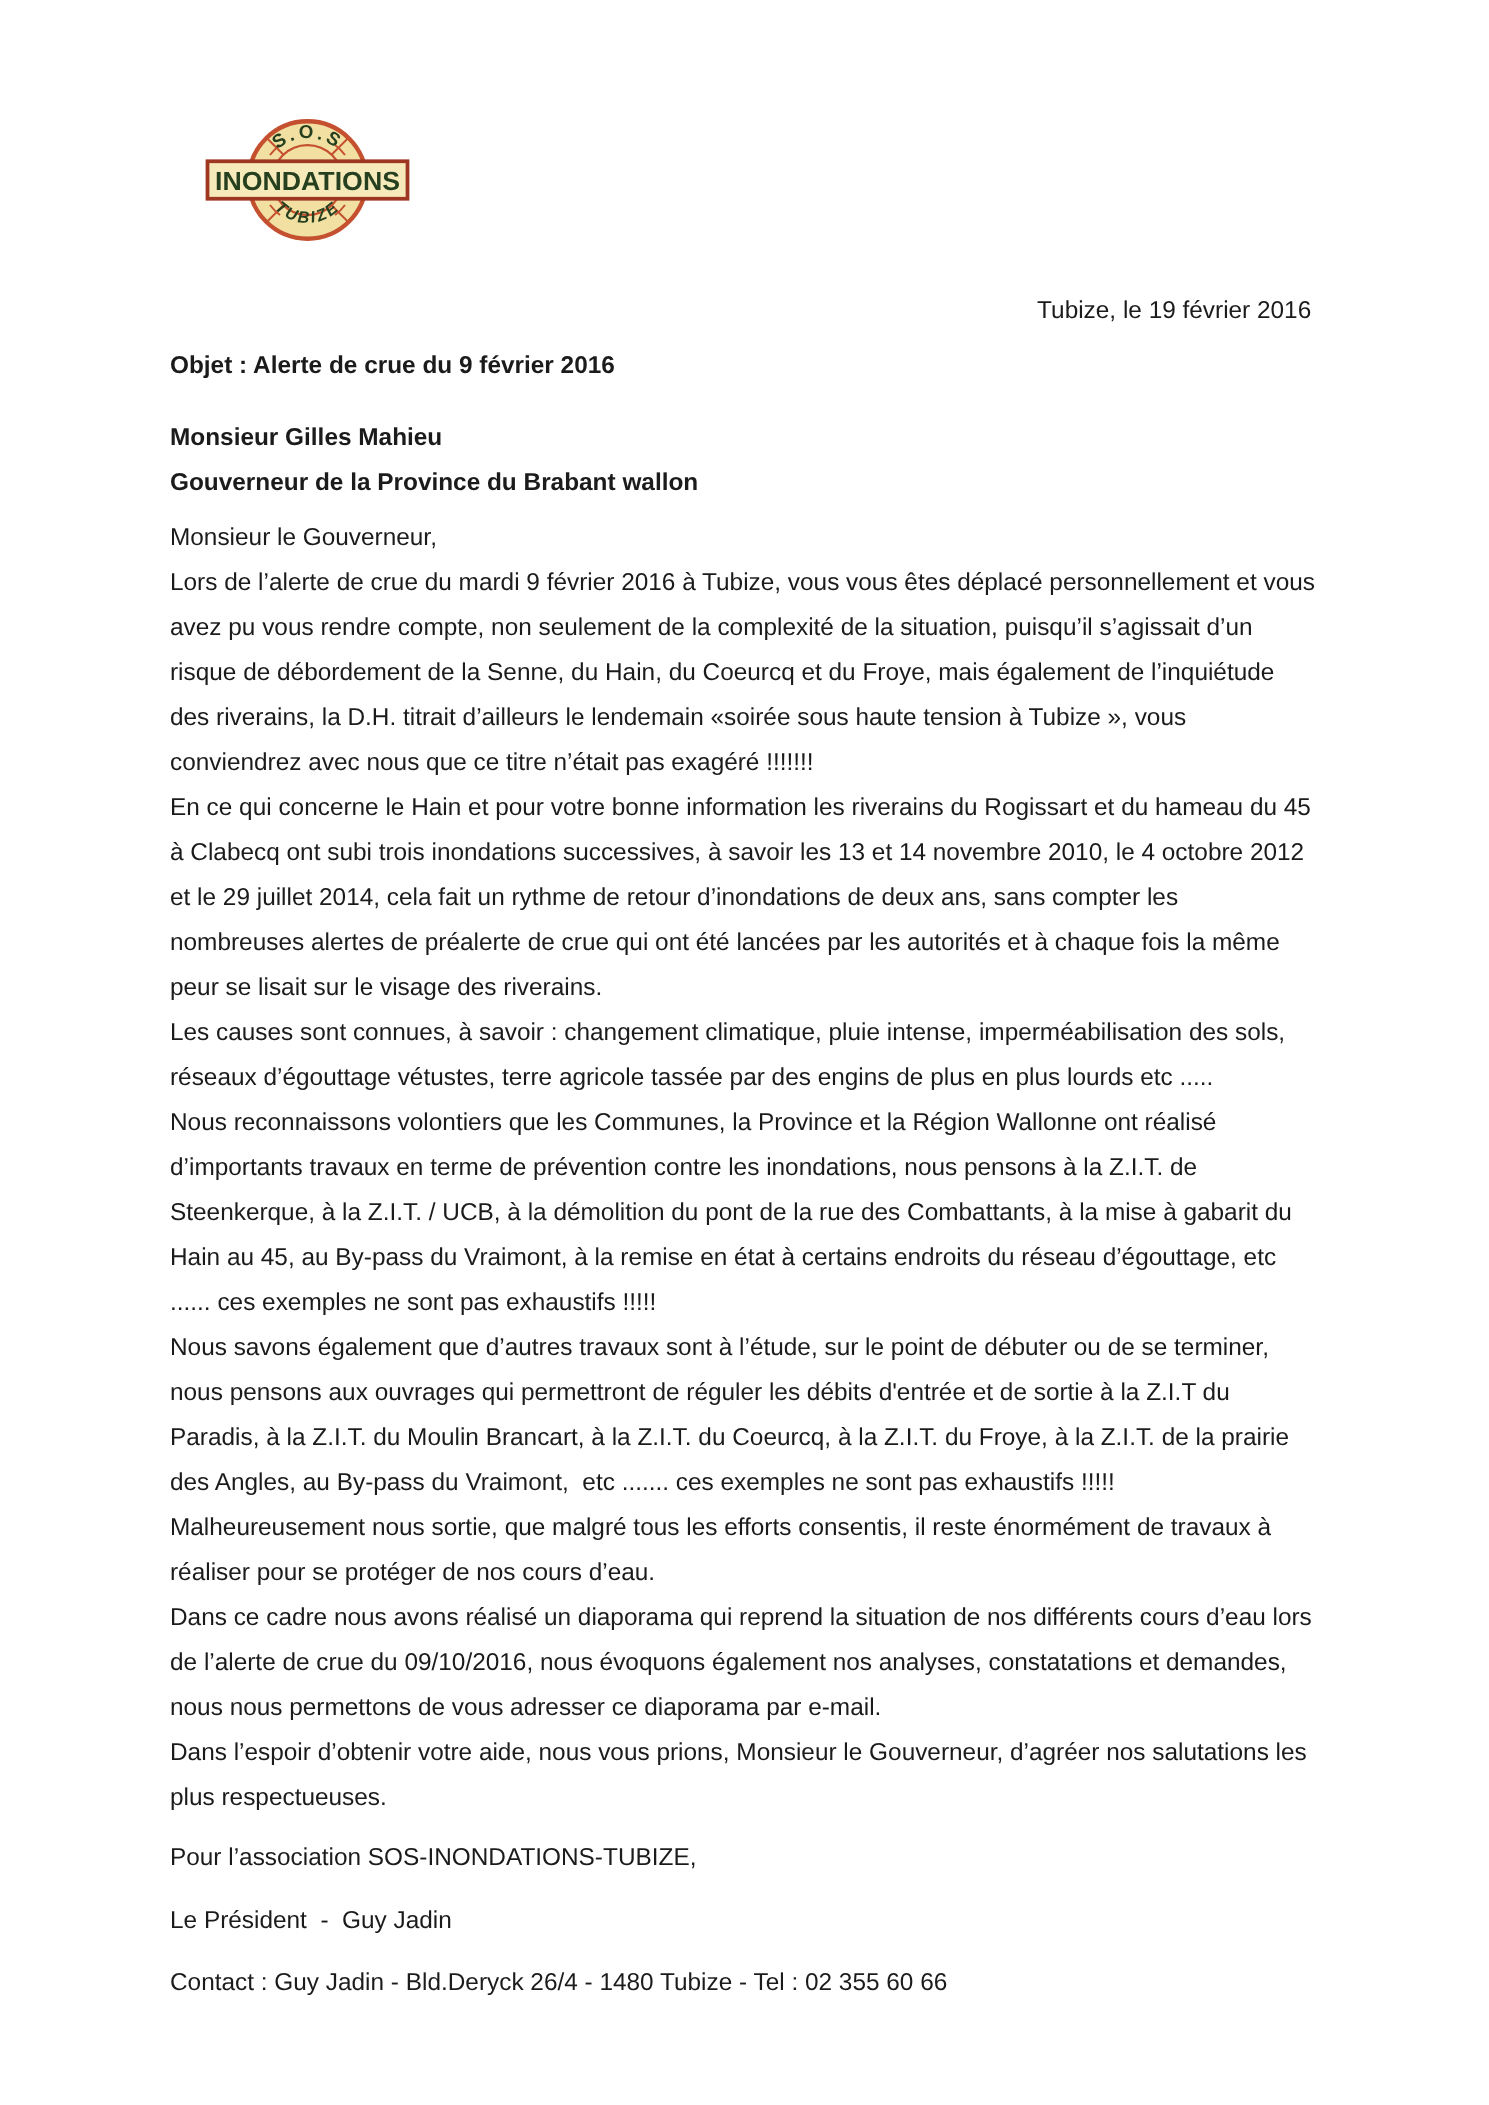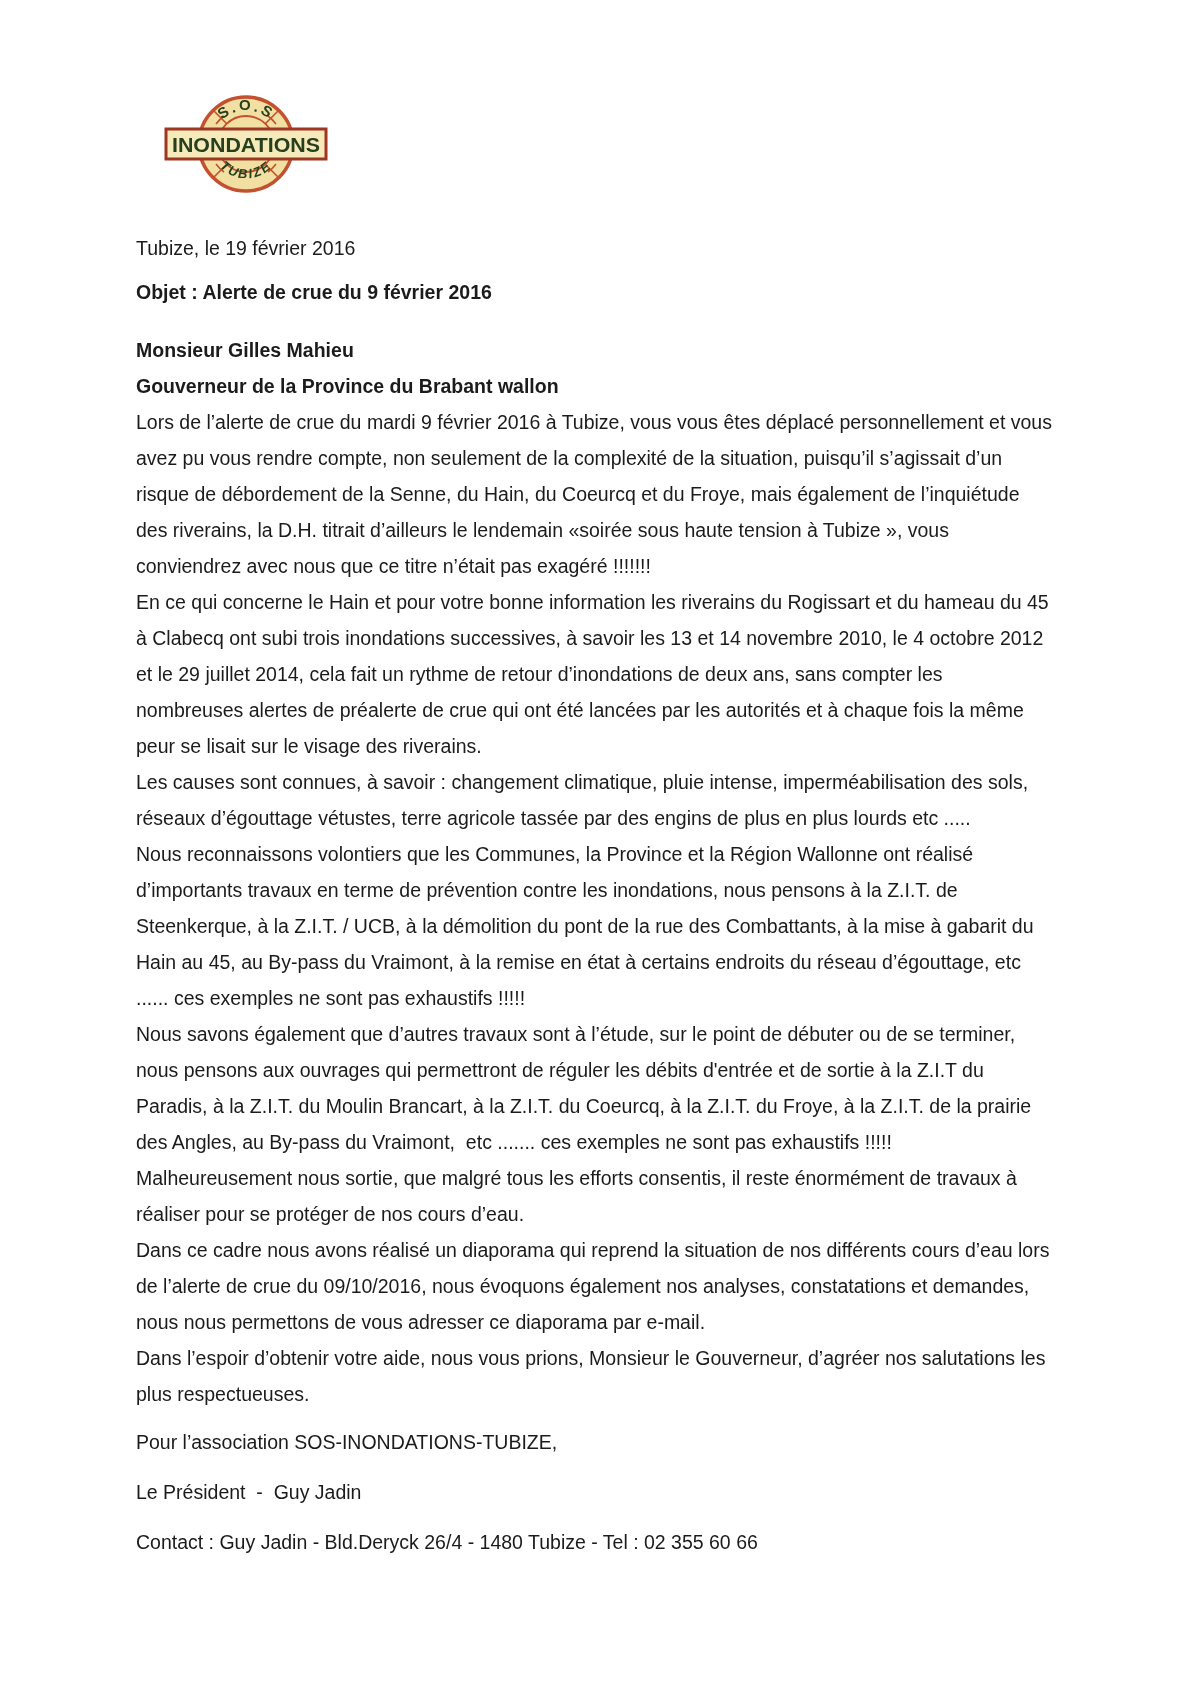--- a/index.html
+++ b/index.html
@@ -21,20 +21,21 @@
     font-size: 19.5px;
     line-height: 36px;
   }
   .logo-wrap {
     margin: 88px 0 0 28px;
     width: 164px;
     height: 112px;
   }
   .date-line {
     margin-top: 30px;
+    text-align: right;
     padding-right: 6px;
     white-space: pre-wrap;
   }
   .subject-line {
     margin-top: 8px;
     white-space: pre-wrap;
     font-weight: bold;
   }
   .recipient {
     margin-top: 22px;
@@ -110,20 +111,21 @@
 
   <div class="date-line">Tubize, le 19 février 2016</div>
 
   <div class="subject-line">Objet : Alerte de crue du 9 février 2016</div>
 
   <div class="recipient">
     <div>Monsieur Gilles Mahieu</div>
     <div>Gouverneur de la Province du Brabant wallon</div>
   </div>
 
+  <div class="salutation">Monsieur le Gouverneur,</div>
 
   <div class="body-block">
     <p>Lors de l’alerte de crue du mardi 9 février 2016 à Tubize, vous vous êtes déplacé personnellement et vous avez pu vous rendre compte, non seulement de la complexité de la situation, puisqu’il s’agissait d’un risque de débordement de la Senne, du Hain, du Coeurcq et du Froye, mais également de l’inquiétude des riverains, la D.H. titrait d’ailleurs le lendemain «soirée sous haute tension à Tubize », vous conviendrez avec nous que ce titre n’était pas exagéré !!!!!!!</p>
     <p>En ce qui concerne le Hain et pour votre bonne information les riverains du Rogissart et du hameau du 45 à Clabecq ont subi trois inondations successives, à savoir les 13 et 14 novembre 2010, le 4 octobre 2012 et le 29 juillet 2014, cela fait un rythme de retour d’inondations de deux ans, sans compter les nombreuses alertes de préalerte de crue qui ont été lancées par les autorités et à chaque fois la même peur se lisait sur le visage des riverains.</p>
     <p>Les causes sont connues, à savoir : changement climatique, pluie intense, imperméabilisation des sols, réseaux d’égouttage vétustes, terre agricole tassée par des engins de plus en plus lourds etc .....</p>
     <p>Nous reconnaissons volontiers que les Communes, la Province et la Région Wallonne ont réalisé d’importants travaux en terme de prévention contre les inondations, nous pensons à la Z.I.T. de Steenkerque, à la Z.I.T. / UCB, à la démolition du pont de la rue des Combattants, à la mise à gabarit du Hain au 45, au By-pass du Vraimont, à la remise en état à certains endroits du réseau d’égouttage, etc ...... ces exemples ne sont pas exhaustifs !!!!!</p>
     <p>Nous savons également que d’autres travaux sont à l’étude, sur le point de débuter ou de se terminer, nous pensons aux ouvrages qui permettront de réguler les débits d'entrée et de sortie à la Z.I.T du Paradis, à la Z.I.T. du Moulin Brancart, à la Z.I.T. du Coeurcq, à la Z.I.T. du Froye, à la Z.I.T. de la prairie des Angles, au By-pass du Vraimont,  etc ....... ces exemples ne sont pas exhaustifs !!!!!</p>
     <p>Malheureusement nous sortie, que malgré tous les efforts consentis, il reste énormément de travaux à réaliser pour se protéger de nos cours d’eau.</p>
     <p>Dans ce cadre nous avons réalisé un diaporama qui reprend la situation de nos différents cours d’eau lors de l’alerte de crue du 09/10/2016, nous évoquons également nos analyses, constatations et demandes, nous nous permettons de vous adresser ce diaporama par e-mail.</p>
     <p>Dans l’espoir d’obtenir votre aide, nous vous prions, Monsieur le Gouverneur, d’agréer nos salutations les plus respectueuses.</p>

